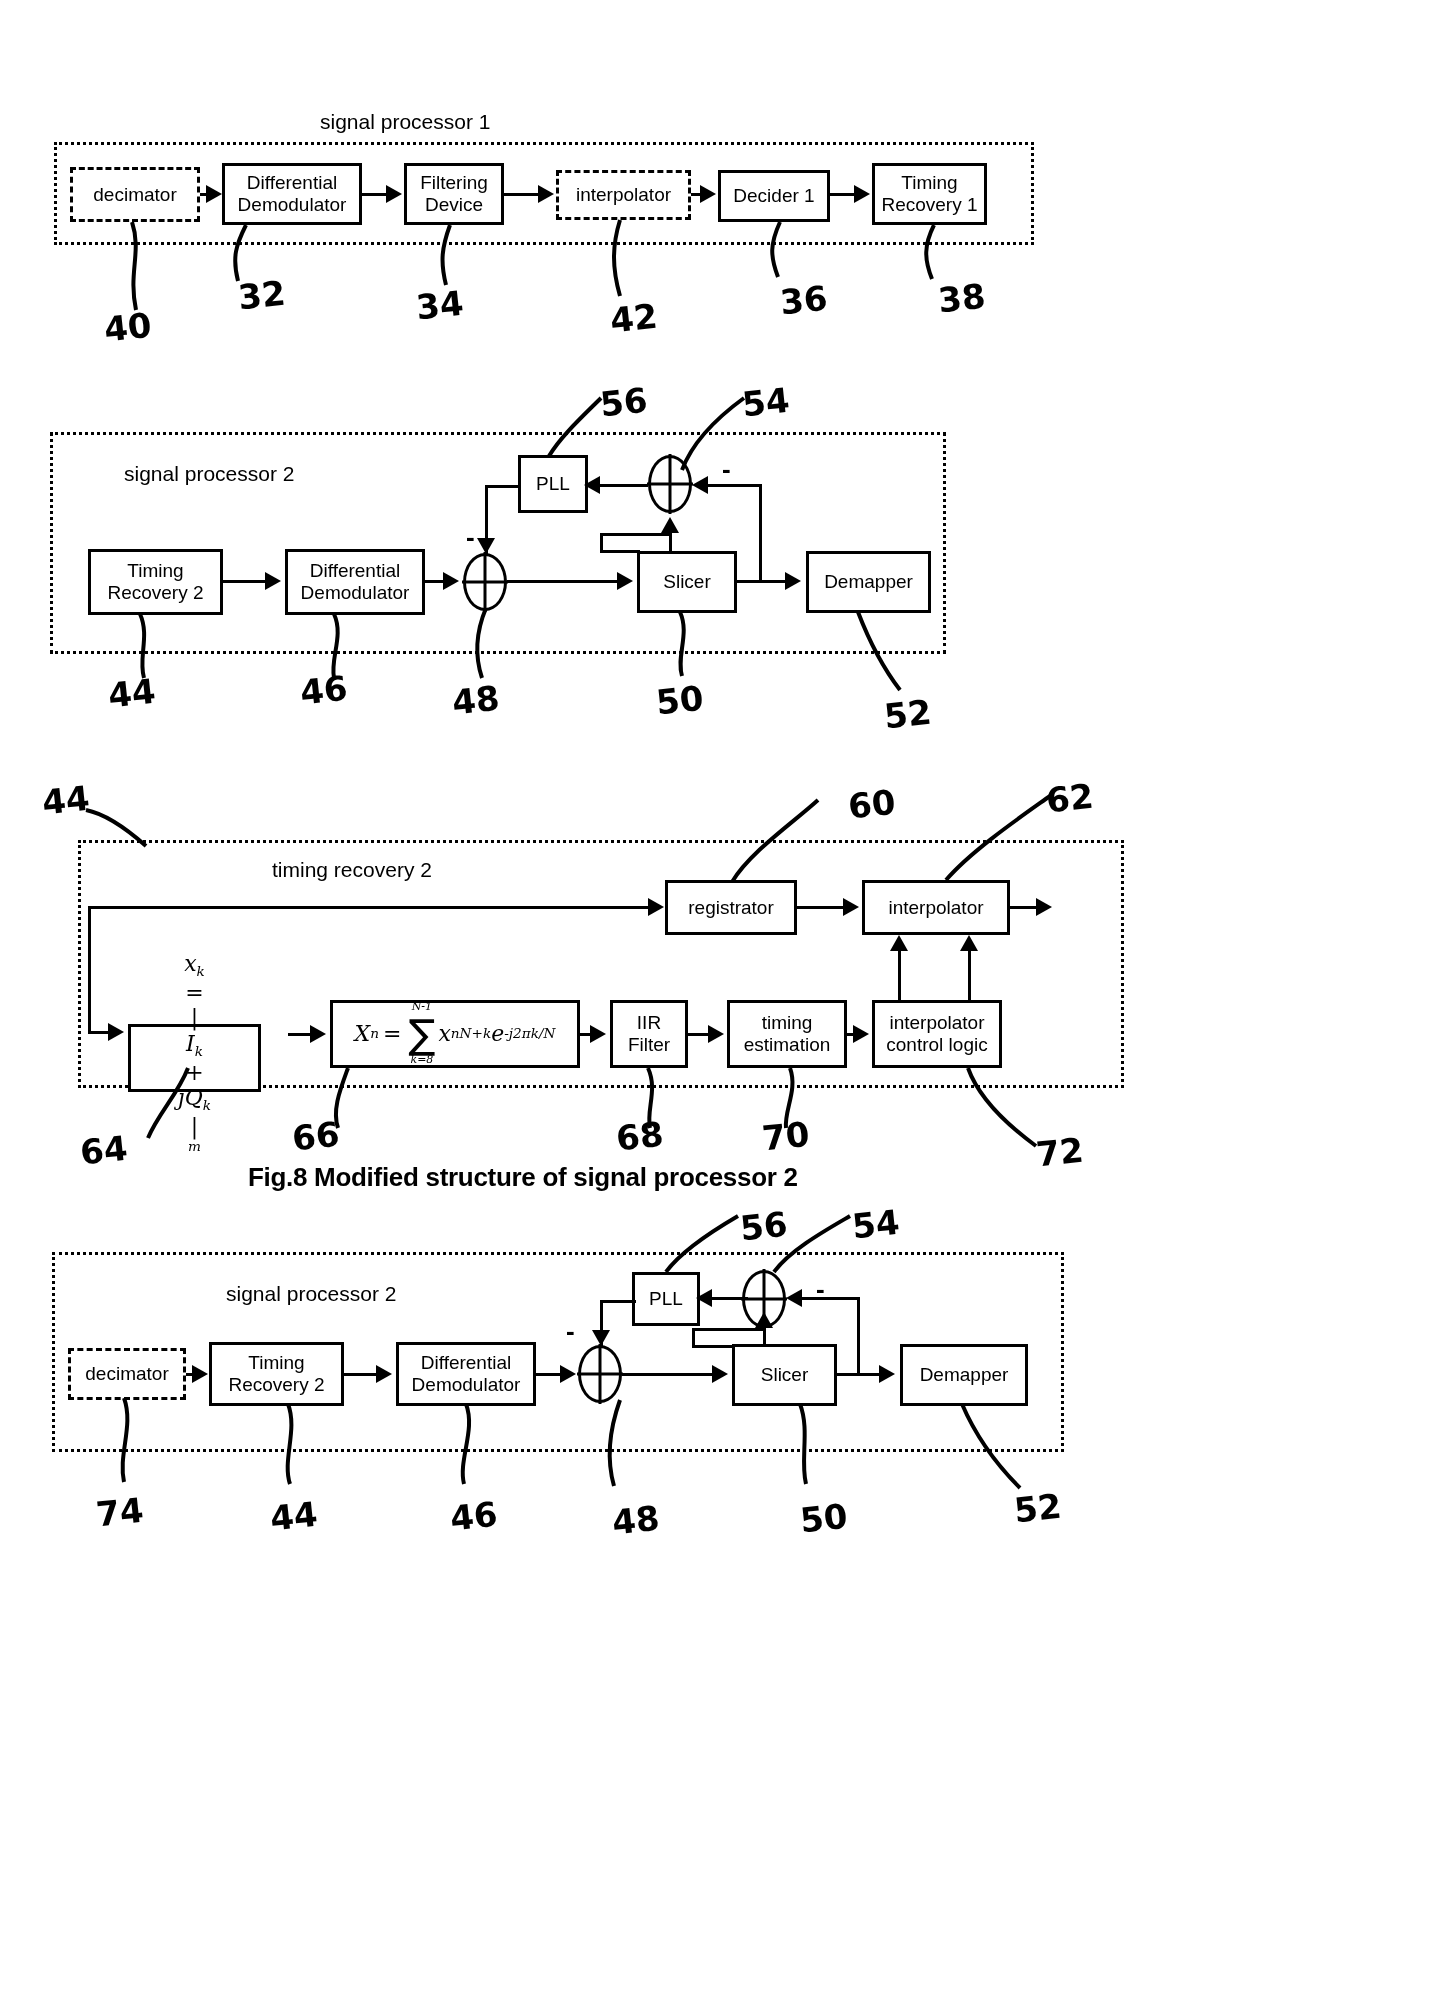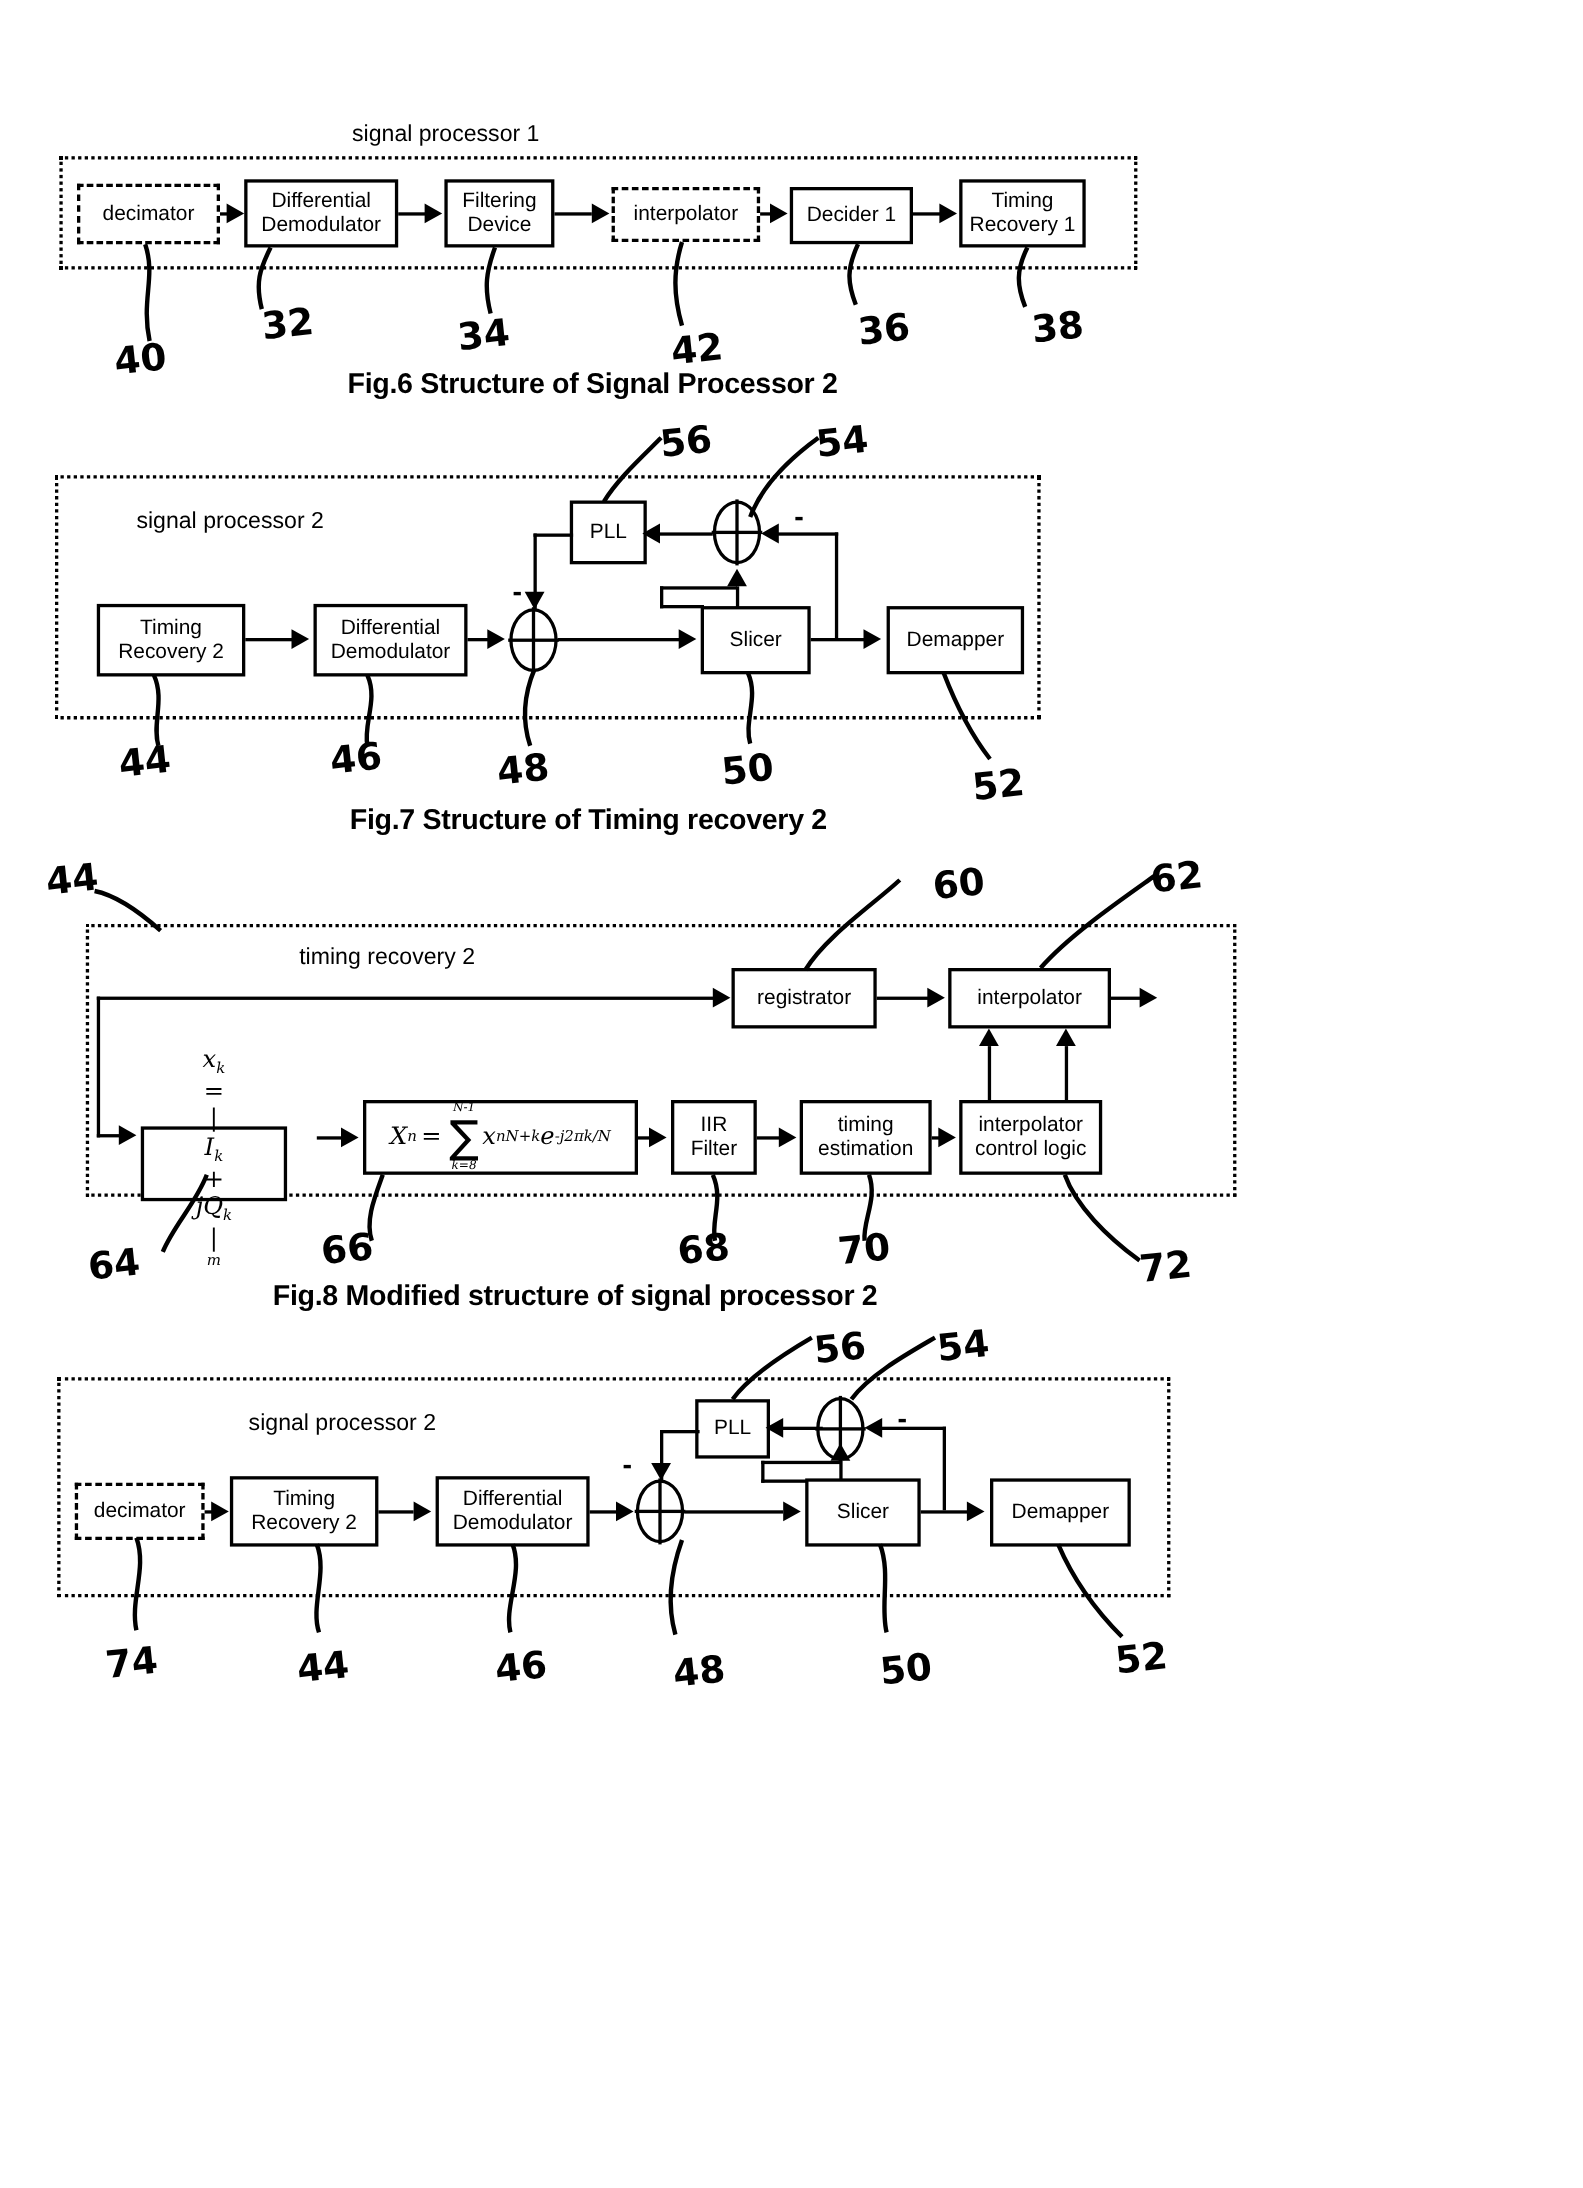--- a/index.html
+++ b/index.html
@@ -219,21 +219,20 @@
       </svg>
   </div>
 
   <div class="ref" style="left:104px;top:307px;">40</div>
   <div class="ref" style="left:238px;top:275px;">32</div>
   <div class="ref" style="left:416px;top:285px;">34</div>
   <div class="ref" style="left:610px;top:298px;">42</div>
   <div class="ref" style="left:780px;top:280px;">36</div>
   <div class="ref" style="left:938px;top:278px;">38</div>
 
-  <div class="fig-caption" style="left:316px;top:333px;">Fig.6 Structure of Signal Processor 2</div>
 
   <div class="proc-box" style="left:50px;top:432px;width:896px;height:222px;"></div>
   <div class="proc-title" style="left:124px;top:462px;">signal processor 2</div>
 
   <div class="blk" style="left:518px;top:455px;width:70px;height:58px;">
     <span>PLL</span>
   </div>
   <div class="sum" style="left:648px;top:455px;"></div>
   <div class="minus" style="left:722px;top:456px;">-</div>
 
@@ -321,21 +320,20 @@
   </div>
 
   <div class="ref" style="left:600px;top:382px;">56</div>
   <div class="ref" style="left:742px;top:382px;">54</div>
   <div class="ref" style="left:108px;top:673px;">44</div>
   <div class="ref" style="left:300px;top:670px;">46</div>
   <div class="ref" style="left:452px;top:680px;">48</div>
   <div class="ref" style="left:656px;top:680px;">50</div>
   <div class="ref" style="left:884px;top:694px;">52</div>
 
-  <div class="fig-caption" style="left:318px;top:730px;">Fig.7 Structure of Timing recovery 2</div>
 
   <div class="proc-box" style="left:78px;top:840px;width:1046px;height:248px;"></div>
   <div class="proc-title" style="left:228px;top:858px;margin-left:44px;">timing recovery 2</div>
 
   <div class="blk" style="left:665px;top:880px;width:132px;height:55px;">
     <span>registrator</span>
   </div>
   <div class="blk" style="left:862px;top:880px;width:148px;height:55px;">
     <span>interpolator</span>
   </div>

